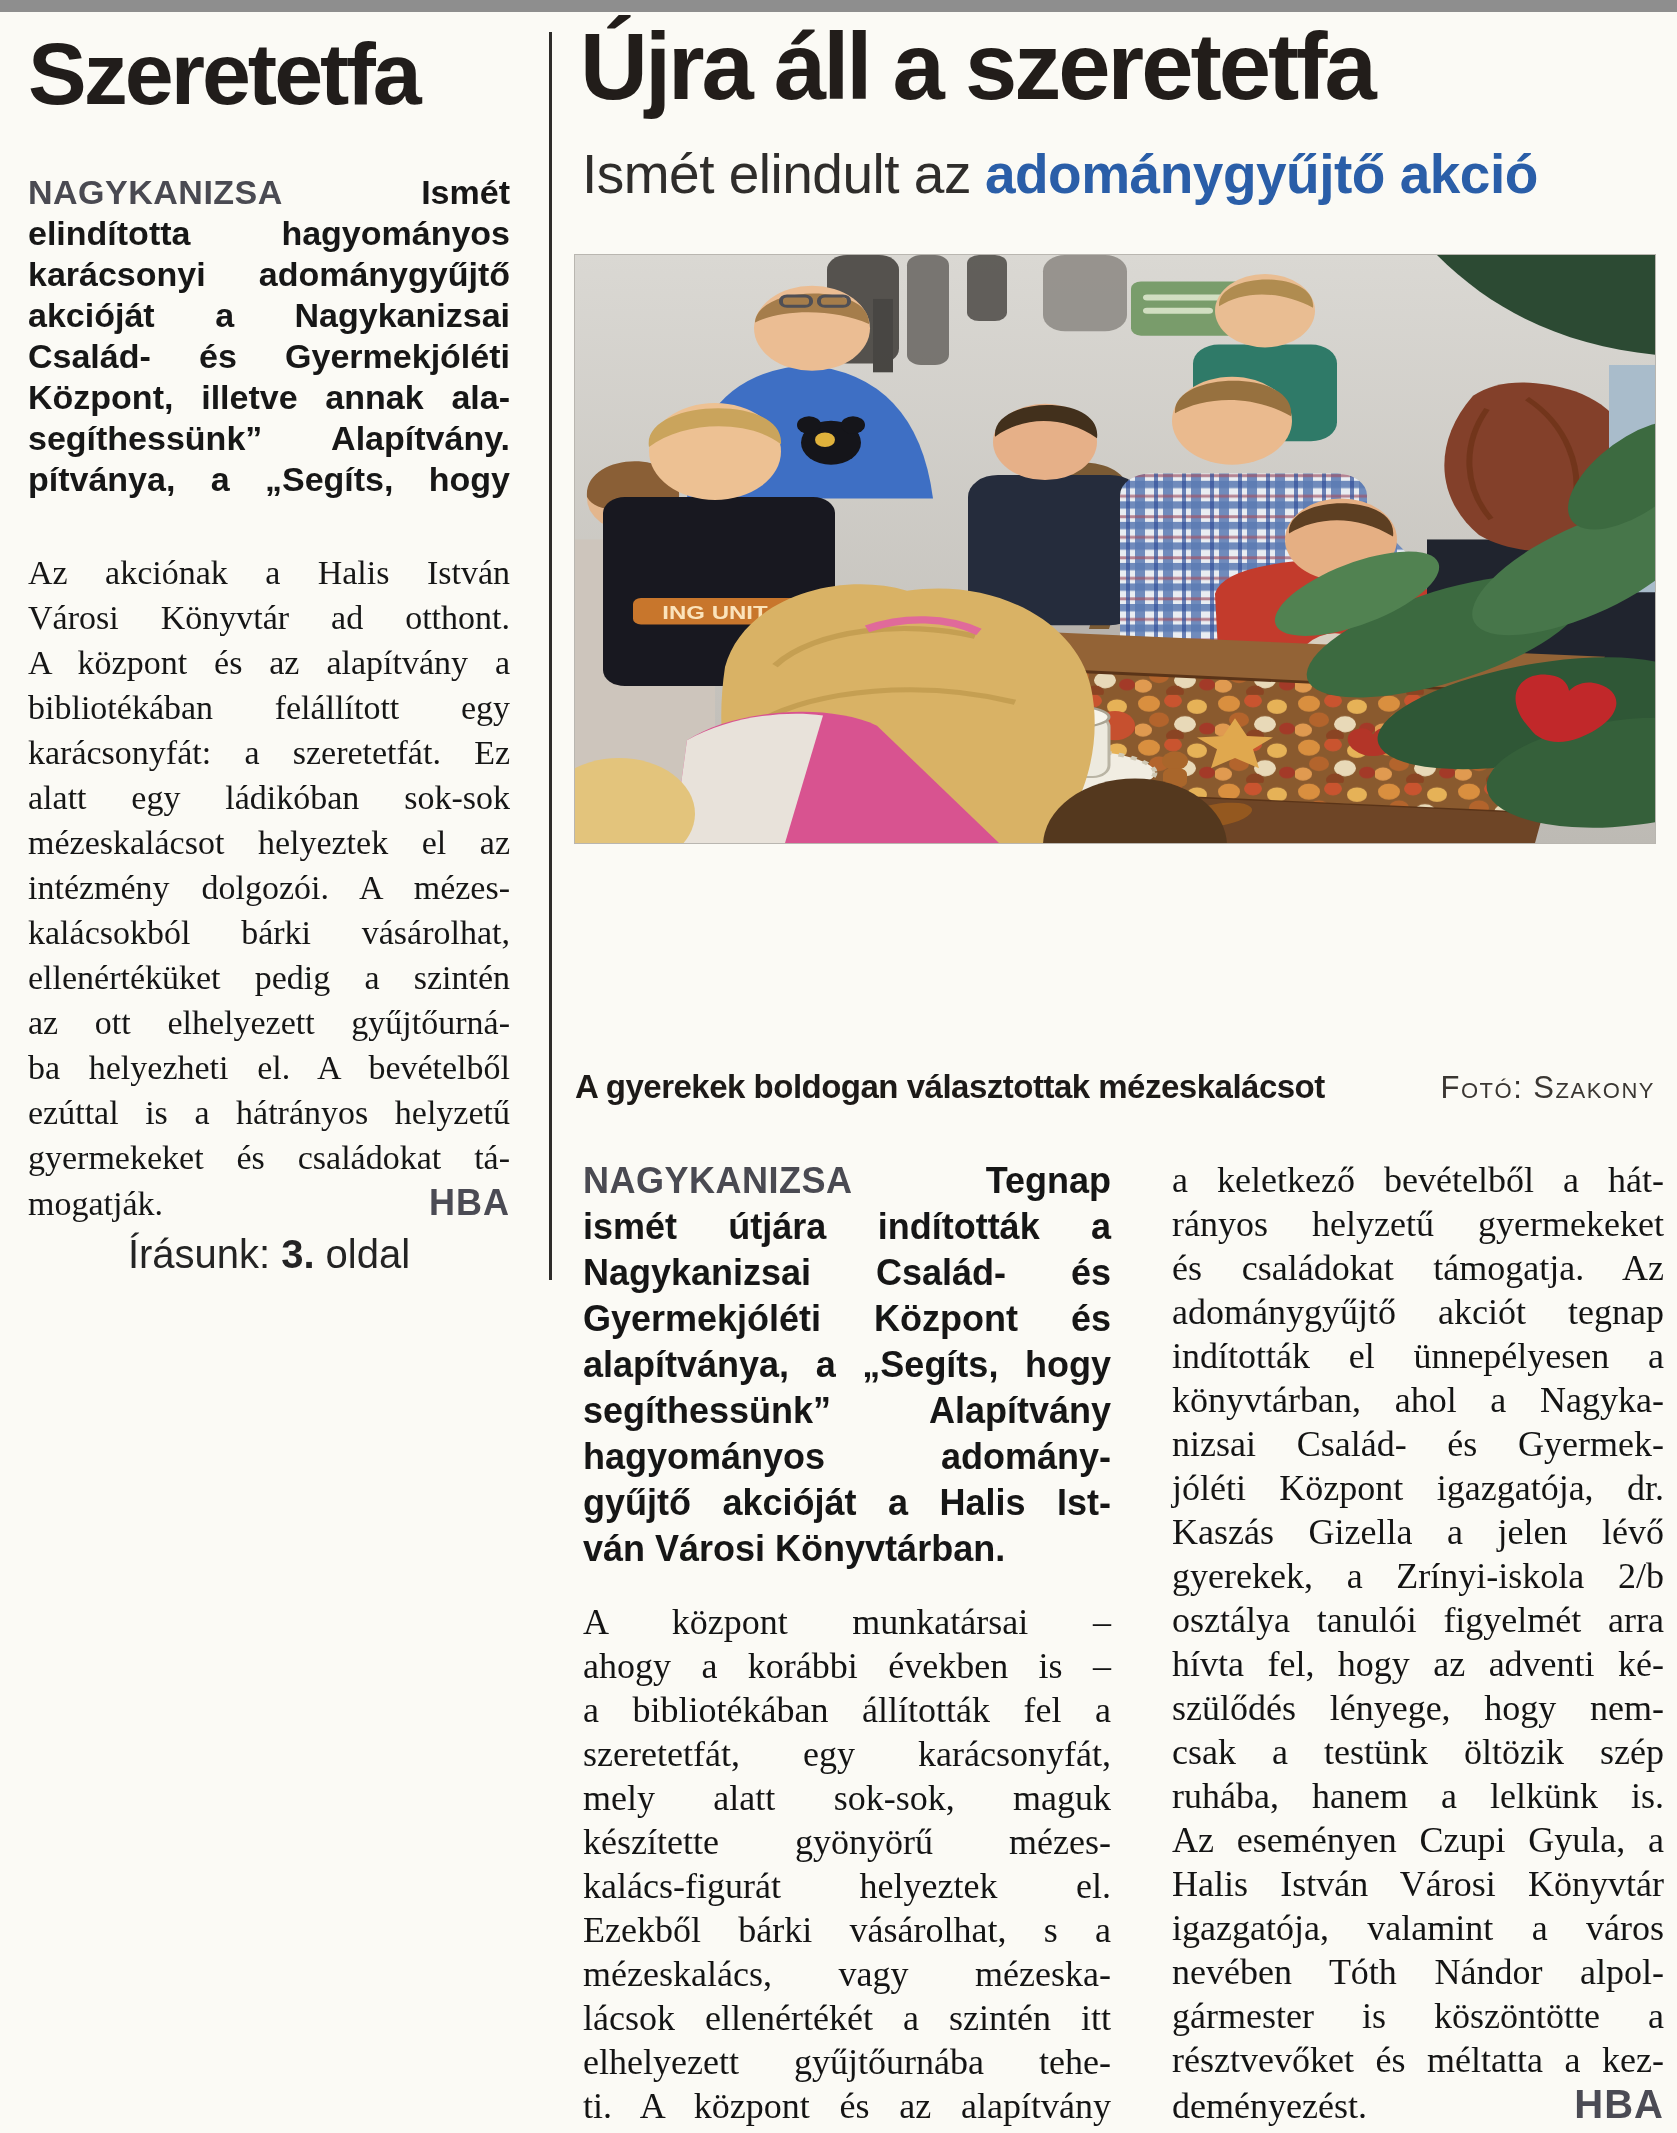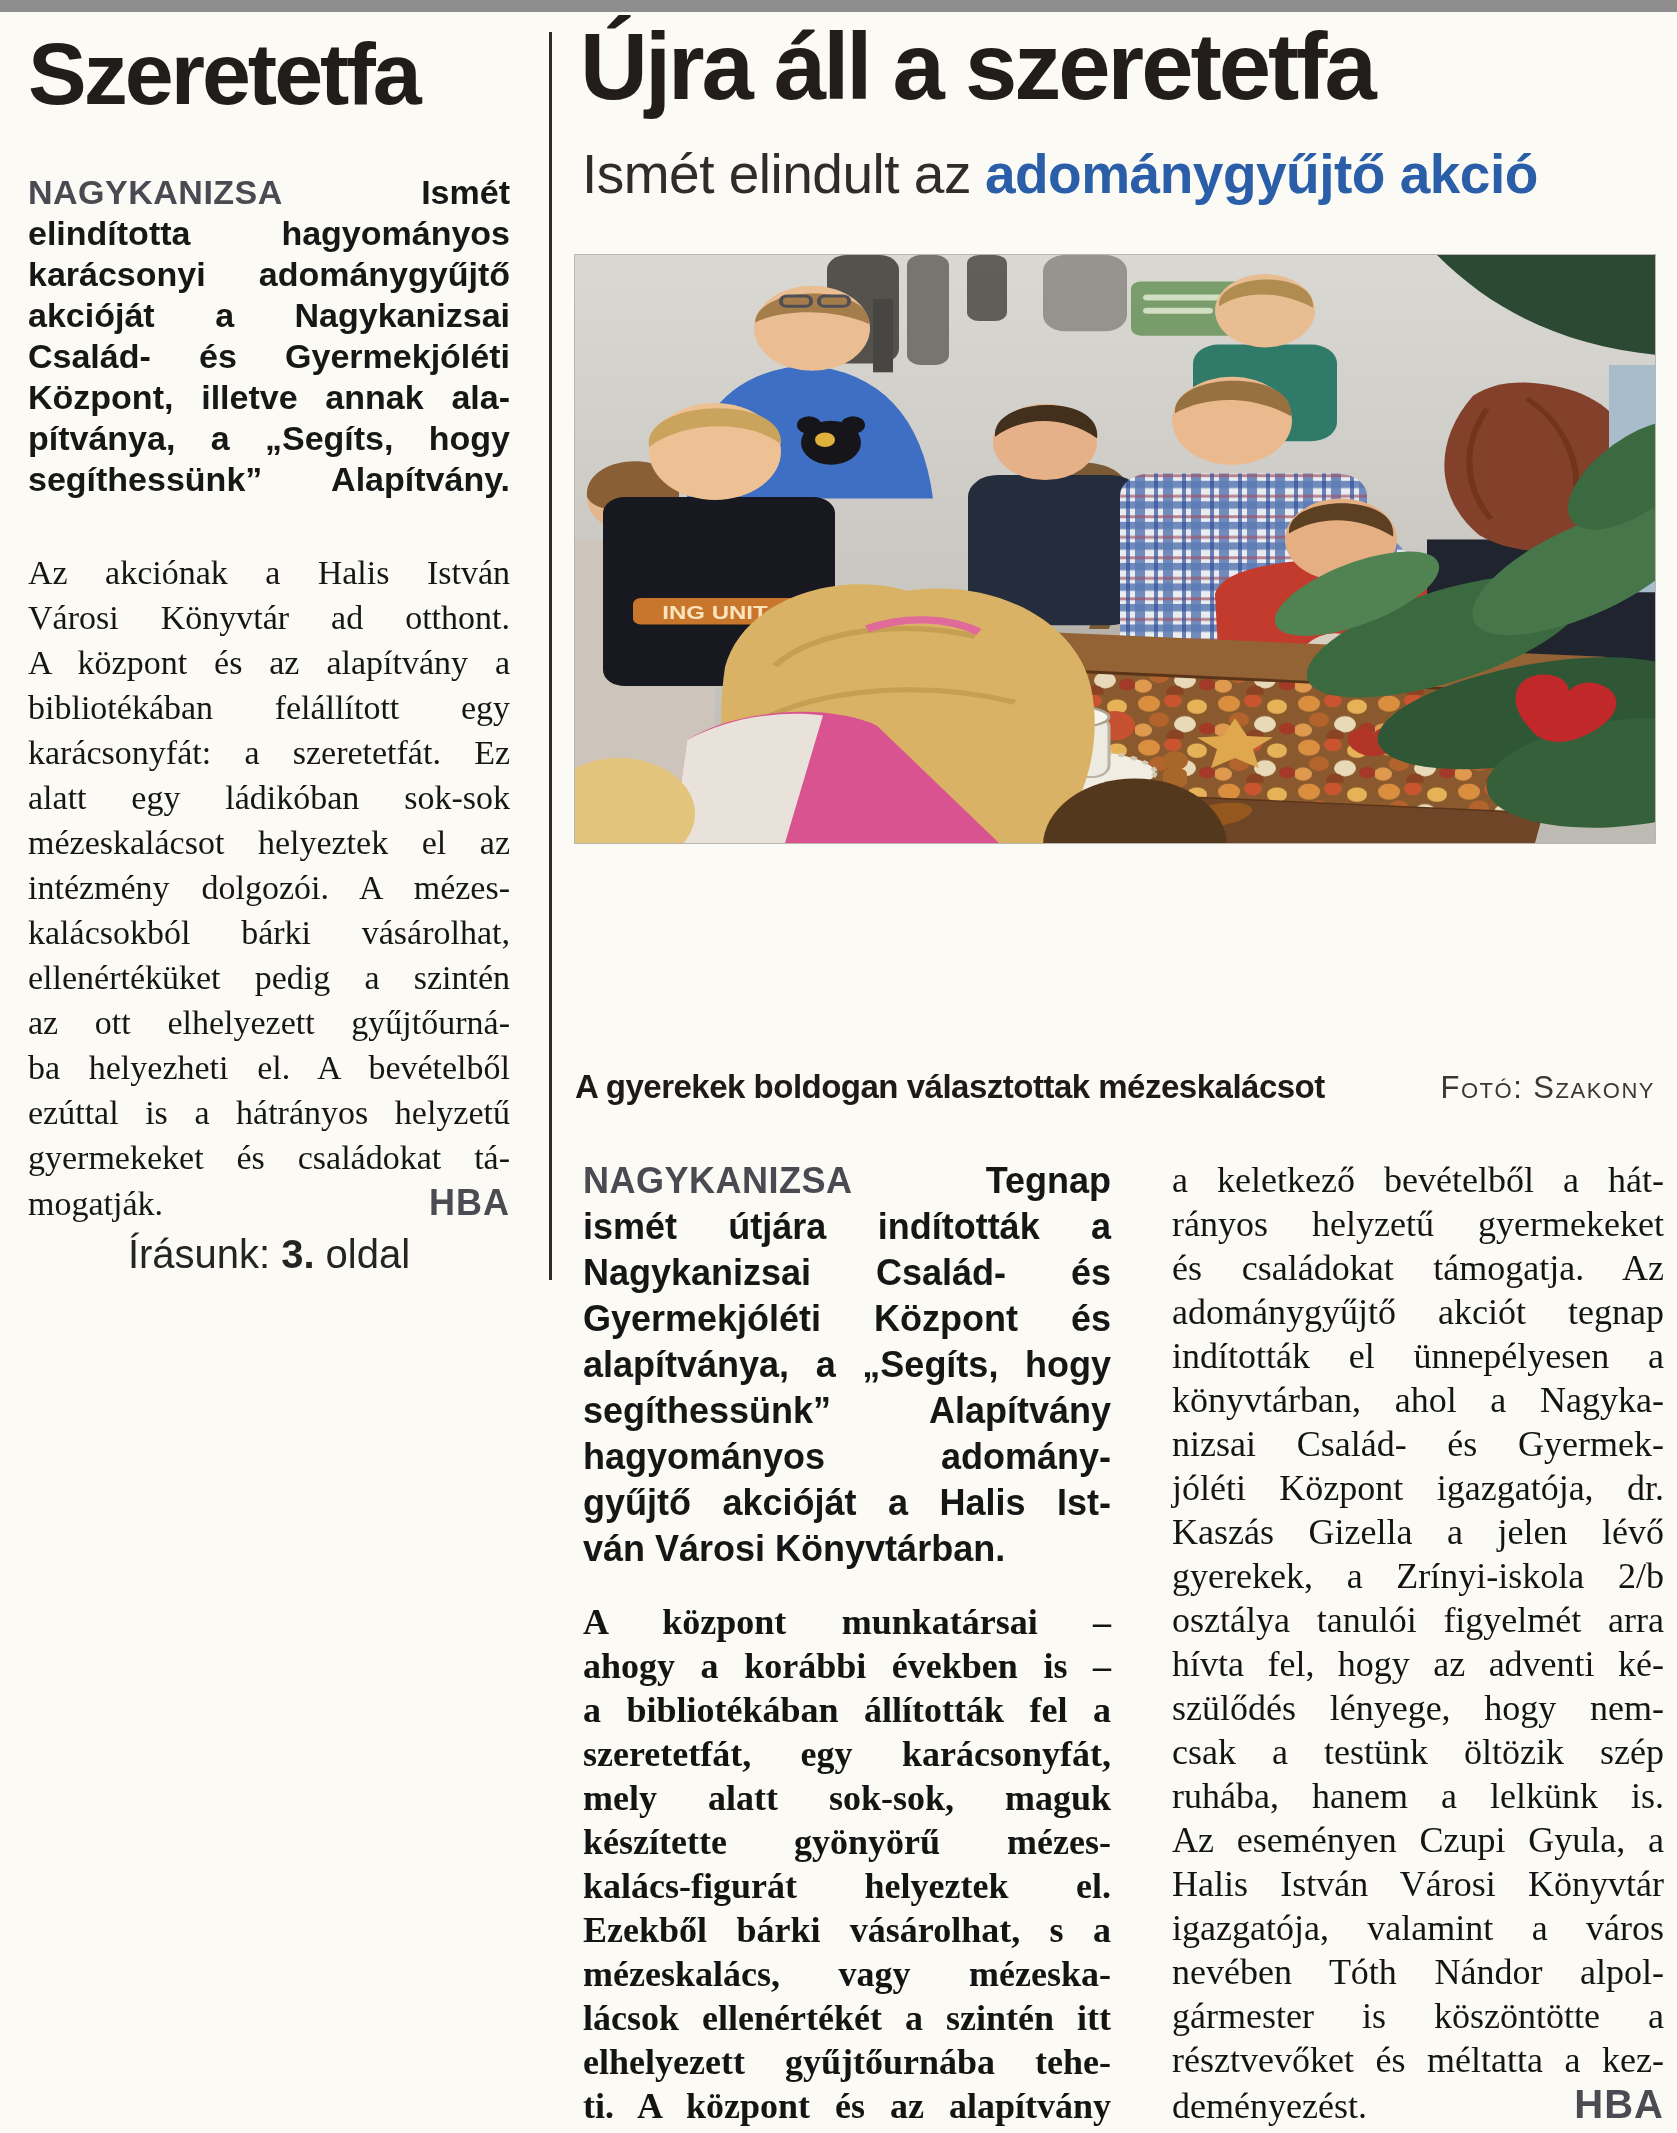--- a/index.html
+++ b/index.html
@@ -45,43 +45,43 @@
   .caption-row{position:absolute;left:575px;top:1056px;width:1080px;display:flex;
                justify-content:space-between;align-items:baseline;}
   .caption{font-size:33px;font-weight:700;letter-spacing:-0.5px;color:#1d1a18;}
   .credit{font-size:31px;font-weight:400;color:#3a3632;font-variant:small-caps;letter-spacing:1.5px;}
 
   .col1{position:absolute;left:583px;top:1146px;width:528px;}
   .col2{position:absolute;left:1172px;top:1146px;width:492px;}
 
   .main-lead{font-size:36px;line-height:46px;font-weight:700;color:#161616;}
   .serif-block{font-family:"Liberation Serif",serif;font-size:36px;line-height:44px;color:#141414;}
-  .col1 .serif-block{margin-top:28px;font-weight:bold;}
+  .col1 .serif-block{margin-top:28px;}
 </style>
 </head>
 <body>
 
 <div class="page">
 
   <div class="left-col">
     <div class="left-headline">Szeretetfa</div>
 
     <div class="left-lead just">
       <div class="lead-first">
         <span class="loc">NAGYKANIZSA</span>
         <span>Ismét</span>
       </div>
       <div class="just">
           <div>elindította hagyományos</div>
           <div>karácsonyi adománygyűjtő</div>
           <div>akcióját a Nagykanizsai</div>
           <div>Család- és Gyermekjóléti</div>
           <div>Központ, illetve annak ala-</div>
+          <div>segíthessünk” Alapítvány.</div>
           <div>pítványa, a „Segíts, hogy</div>
-          <div>segíthessünk” Alapítvány.</div>
         </div>
     </div>
 
     <div class="left-flow">
       <div class="just">
           <div>Az akciónak a Halis István</div>
           <div>Városi Könyvtár ad otthont.</div>
           <div>A központ és az alapítvány a</div>
           <div>bibliotékában felállított egy</div>
           <div>karácsonyfát: a szeretetfát. Ez</div>

